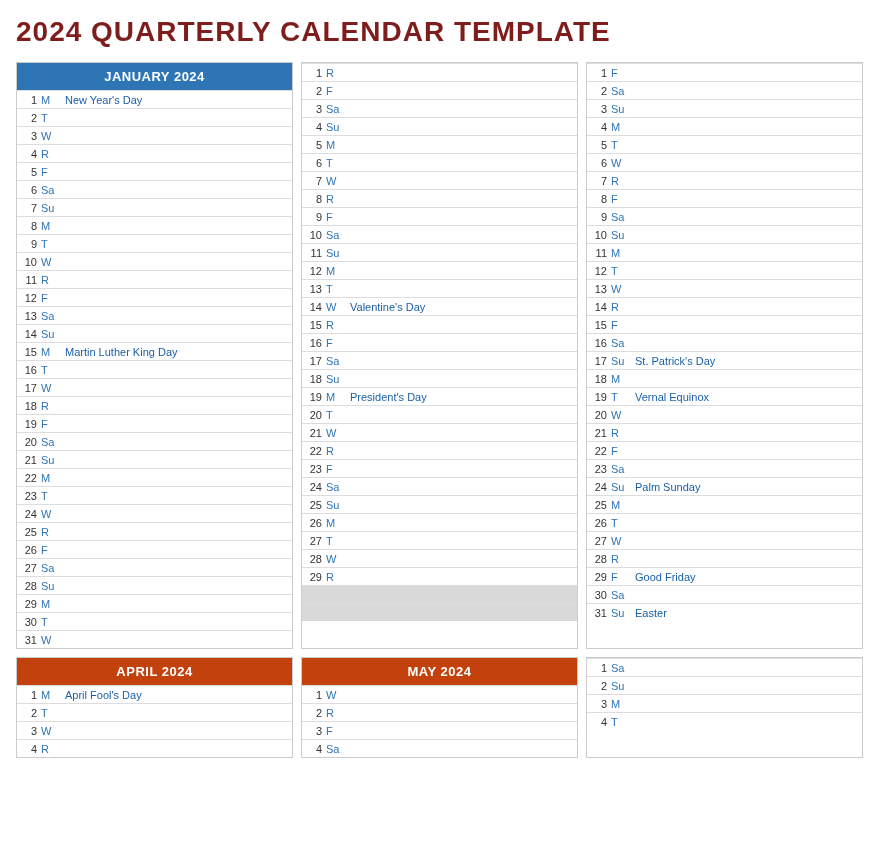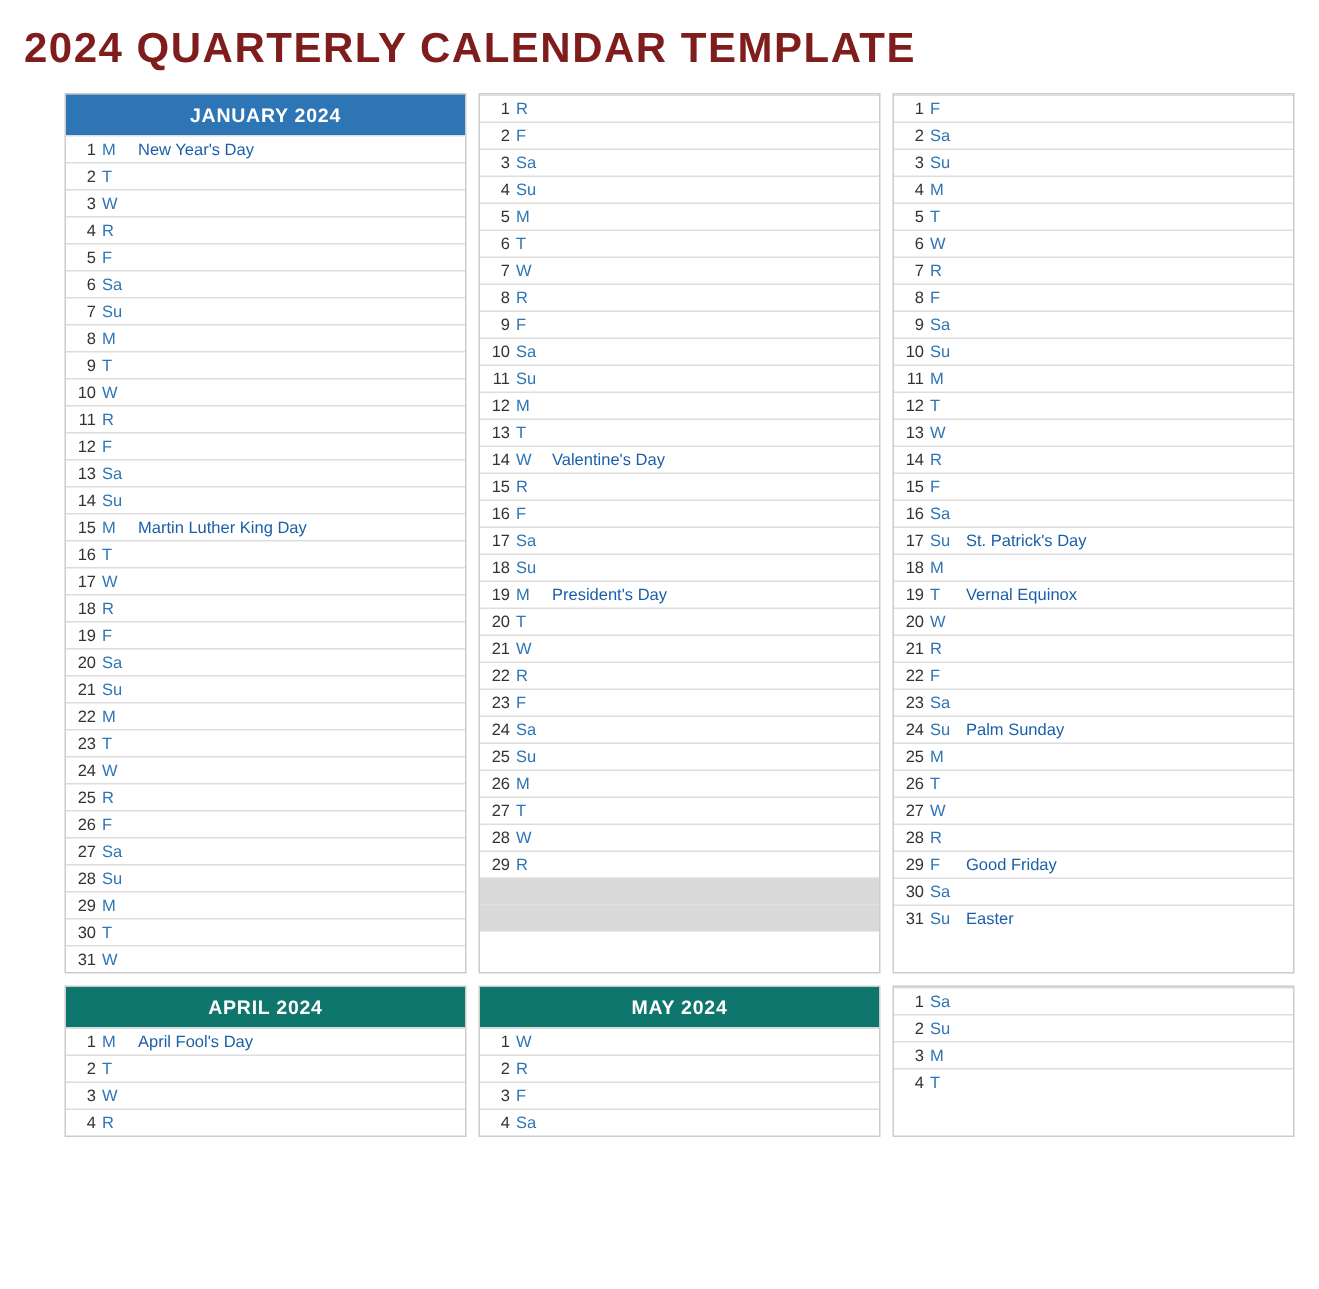--- a/index.html
+++ b/index.html
@@ -14,35 +14,34 @@
       font-size: 28px;
       font-weight: 900;
       letter-spacing: 1px;
       margin-bottom: 14px;
       text-transform: uppercase;
     }
     .quarters-grid {
       display: grid;
       grid-template-columns: 1fr 1fr 1fr;
       gap: 8px;
-      margin-left: 27px;
     }
     .month-block {
       border: 1px solid #ccc;
     }
     .month-header {
       text-align: center;
       color: #fff;
       font-size: 13px;
       font-weight: bold;
       padding: 6px 4px;
       letter-spacing: 0.5px;
     }
     .month-header.q1 { background: #2e75b6; }
-    .month-header.q2 { background: #0f766e; }
+    .month-header.q2 { background: #c2410c; }
     .day-row {
       display: flex;
       align-items: center;
       border-top: 1px solid #ddd;
       padding: 1px 4px;
       min-height: 18px;
       font-size: 11px;
     }
     .day-row:nth-child(even) { background: #fff; }
     .day-row.empty-row { background: #d9d9d9; min-height: 18px; }

